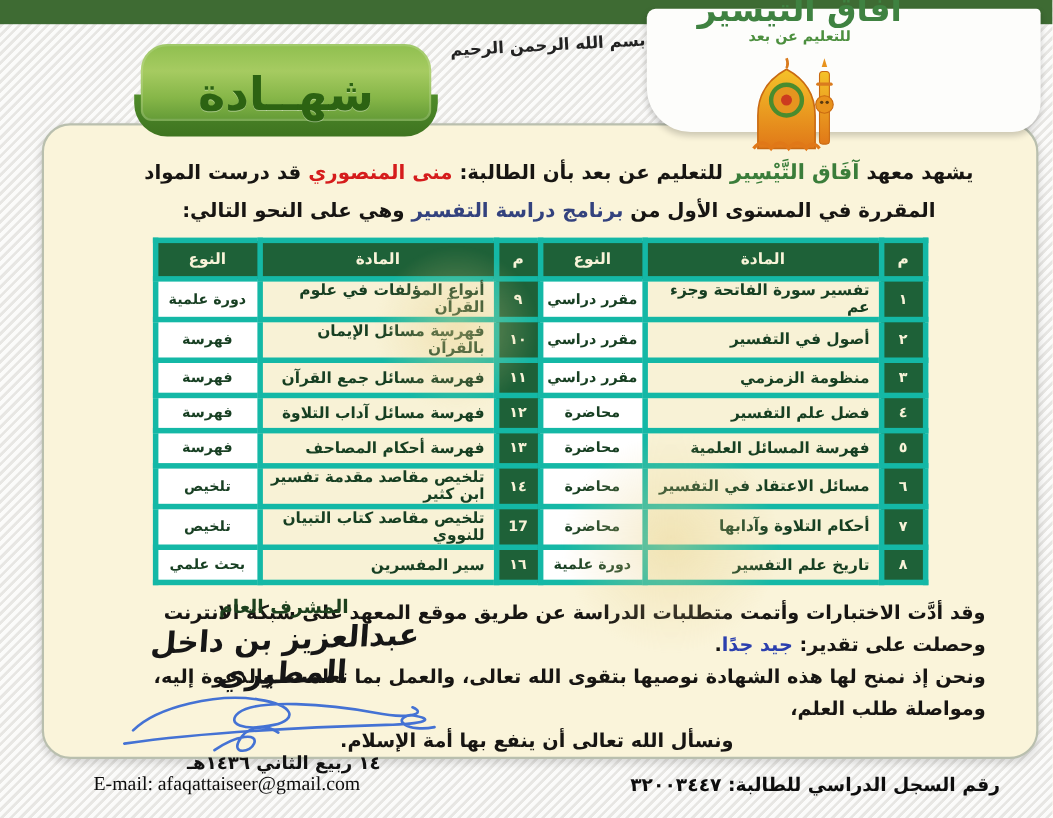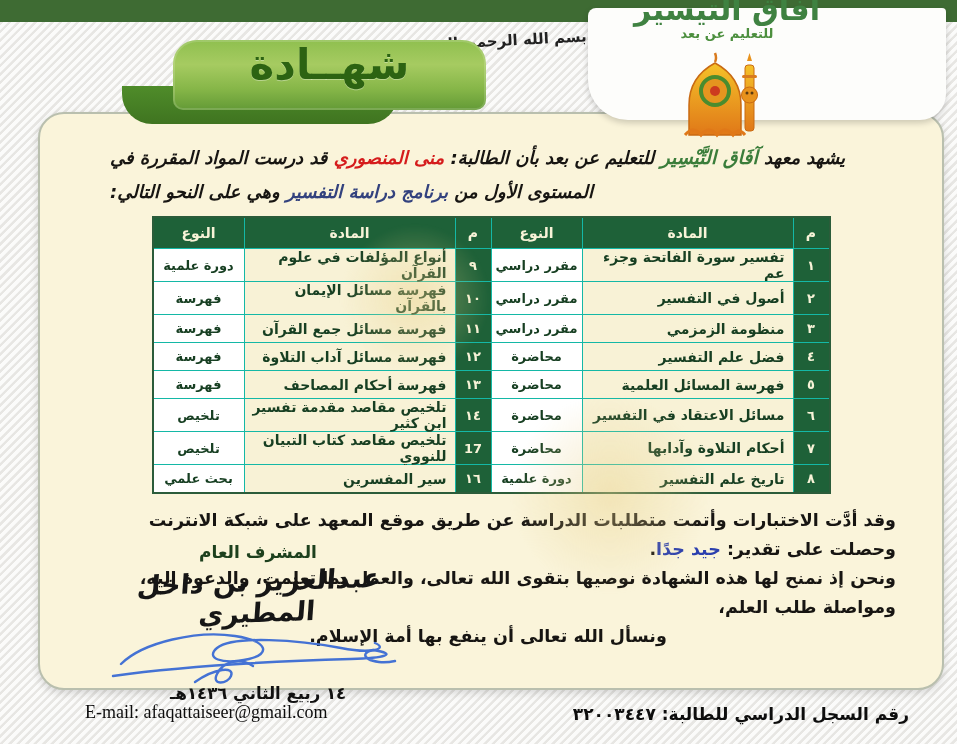--- a/index.html
+++ b/index.html
@@ -15,41 +15,41 @@
   .logo-text{text-align:center;direction:rtl;}
   .logo-small{font-size:14px;font-weight:bold;color:#3e8040;letter-spacing:4px;}
   .logo-name{font-size:30px;font-weight:bold;color:#3f8241;line-height:1.1;}
   .logo-tag{font-size:13px;font-weight:bold;color:#4c8f3e;letter-spacing:2px;}
   
   .basmala{position:absolute;left:398px;top:32px;width:200px;text-align:center;
     font-size:15px;font-weight:bold;color:#222;transform:rotate(-3deg);z-index:2;}
   
   .ribbon-lip{position:absolute;left:122px;top:86px;width:276px;height:38px;
     background:linear-gradient(180deg,#4f8c2a,#3f7420);border-radius:0 0 30px 30px;z-index:4;}
-  .ribbon{position:absolute;left:128px;top:40px;width:313px;height:70px;
+  .ribbon{position:absolute;left:128px;top:40px;width:264px;height:70px;
     background:linear-gradient(180deg,#8fbf4f 0%,#a6cb61 35%,#86b648 70%,#639a36 100%);
     border-radius:24px 24px 10px 10px;box-shadow:inset 0 0 0 2px rgba(255,255,255,.15);
-    z-index:5;display:flex;align-items:flex-start;justify-content:center;margin-left:45px;}
+    z-index:5;display:flex;align-items:flex-end;justify-content:center;}
   .ribbon-label{font-size:42px;font-weight:bold;color:#2c6312;text-shadow:0 1px 0 rgba(255,255,255,.35);}
   
   .cert-card{position:absolute;left:38px;top:112px;width:906px;height:578px;background:#faf4da;
     border:2px solid #b9bfae;border-radius:26px;box-shadow:0 3px 8px rgba(0,0,0,.15);z-index:2;
     direction:rtl;box-sizing:border-box;}
   .wm{position:absolute;border-radius:50%;background:radial-gradient(circle,rgba(233,210,140,.45),rgba(233,210,140,0) 70%);
     filter:blur(2px);pointer-events:none;}
   .wm1{left:300px;top:110px;width:150px;height:150px;}
   .wm2{left:470px;top:280px;width:200px;height:200px;}
   .intro{padding:26px 36px 0 70px;font-size:18px;font-weight:bold;color:#171512;
-    line-height:1.85;text-align:left;font-style:italic;}
+    line-height:1.85;text-align:center;}
   .institute-inline{color:#3a7d3a;font-size:19px;}
   .student-name{color:#d51c1c;}
   .program-name{color:#33427e;}
   
   table.courses{border-collapse:collapse;margin:8px auto 0;direction:rtl;}
-  table.courses td,table.courses th{border:1px solid #14b8a6;}
+  table.courses td,table.courses th{border:5px solid #14b8a6;}
   table.courses{border:2px solid #2b5c3a;}
   th.hdr{background:#1e6138;color:#f8f3d8;font-size:14px;font-weight:bold;height:28px;}
   td.num{background:#1e6138;color:#f8f3d8;font-size:13px;font-weight:bold;text-align:center;
     width:33px;height:25px;border-color:#2b5c3a;}
   td.subj{background:#f8f2d6;color:#173f22;font-size:14px;font-weight:bold;text-align:right;
     width:198px;padding:0 8px 0 4px;height:25px;}
   td.typ{background:#ffffff;color:#173f22;font-size:13px;font-weight:bold;text-align:center;
     width:88px;height:25px;}
   
   .closing{margin-top:12px;padding:0 46px 0 40px;font-size:17.5px;font-weight:bold;

